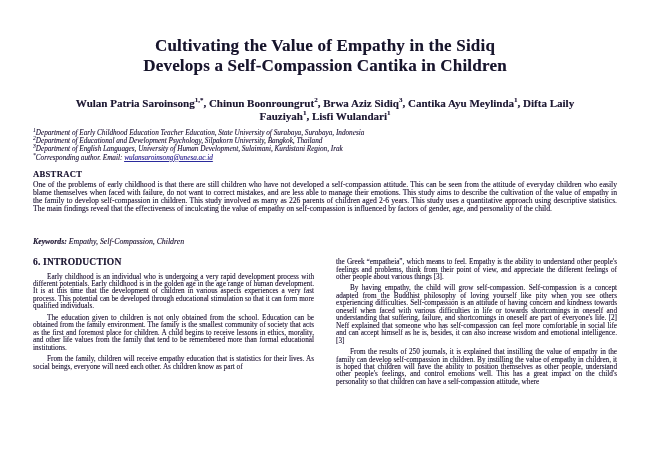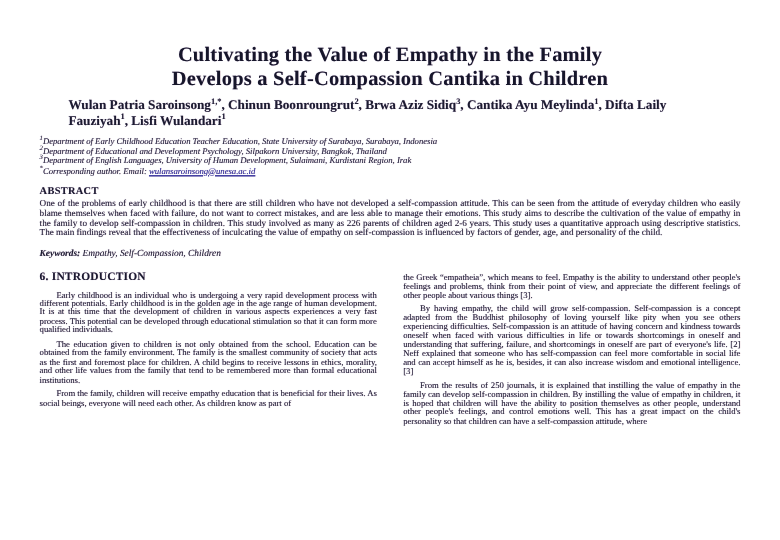--- a/index.html
+++ b/index.html
@@ -12,45 +12,45 @@
     font-family:"Liberation Serif","DejaVu Serif",serif;
     color:#1e1e30;
     overflow:hidden;
     text-shadow:0 0 0.6px rgba(60,40,140,0.40), 0.3px 0 0.4px rgba(150,40,40,0.18);
   }
   .title{
     font-size:17px;line-height:19.5px;font-weight:bold;text-align:center;
     color:#16162a;letter-spacing:0.2px;
   }
   .authors{
-    margin-top:7px;padding:0 24px;
-    font-size:11px;line-height:13px;font-weight:bold;text-align:left;
+    margin-top:22px;padding:0 24px;
+    font-size:11px;line-height:13px;font-weight:bold;text-align:center;
     color:#1c1c30;
   }
   .authors sup{font-size:7px;line-height:0;}
   .affiliations{margin-top:6px;font-size:7.2px;line-height:8.2px;font-style:italic;color:#26263c;}
   .affil sup{font-size:5.5px;line-height:0;}
   .email-link{color:#2a2a9c;text-decoration:underline;}
   .abstract-heading{margin-top:7px;font-size:8.6px;font-weight:bold;letter-spacing:0.3px;color:#1a1a2e;}
   .abstract-text{margin-top:2px;font-size:7.6px;line-height:8.2px;text-align:justify;}
-  .keywords{margin-top:8px;font-size:7.8px;line-height:8.5px;font-style:italic;}
+  .keywords{margin-top:24px;font-size:7.8px;line-height:8.5px;font-style:italic;}
   .keywords .kw-label{font-weight:bold;}
   .columns{display:flex;gap:22px;margin-top:13px;}
   .col{flex:1;font-size:7.2px;line-height:7.45px;text-align:justify;}
   .intro-heading{font-size:9.5px;font-weight:bold;margin:0 0 7px 0;color:#1a1a2e;letter-spacing:0.2px;}
   .col p{margin:0 0 4px 0;text-indent:14px;}
   .col p.no-indent{text-indent:0;}
 </style>
 </head>
 <body>
 
 <div class="page">
 
   <div class="title">
-    <div>Cultivating the Value of Empathy in the Family</div>
+    <div>Cultivating the Value of Empathy in the Sidiq</div>
     <div>Develops a Self-Compassion Cantika in Children</div>
   </div>
 
   <div class="authors"><span>Wulan Patria Saroinsong<sup>1,*</sup></span>, <span>Chinun Boonroungrut<sup>2</sup></span>, <span>Brwa Aziz Sidiq<sup>3</sup></span>, <span>Cantika Ayu Meylinda<sup>1</sup></span>, <span>Difta Laily Fauziyah<sup>1</sup></span>, <span>Lisfi Wulandari<sup>1</sup></span></div>
 
   <div class="affiliations">
       <div class="affil"><sup>1</sup>Department of Early Childhood Education Teacher Education, State University of Surabaya, Surabaya, Indonesia</div>
       <div class="affil"><sup>2</sup>Department of Educational and Development Psychology, Silpakorn University, Bangkok, Thailand</div>
       <div class="affil"><sup>3</sup>Department of English Languages, University of Human Development, Sulaimani, Kurdistani Region, Irak</div>
       <div class="affil"><sup>*</sup>Corresponding author. Email: <a href="#" class="email-link" style="color: rgb(42, 42, 156);">wulansaroinsong@unesa.ac.id</a></div>
@@ -62,21 +62,21 @@
   <div class="keywords">
     <span class="kw-label">Keywords:</span><span> Empathy, Self-Compassion, Children</span>
   </div>
 
   <div class="columns">
     <div class="col">
       <div class="intro-heading">6. INTRODUCTION</div>
       <div>
           <p>Early childhood is an individual who is undergoing a very rapid development process with different potentials. Early childhood is in the golden age in the age range of human development. It is at this time that the development of children in various aspects experiences a very fast process. This potential can be developed through educational stimulation so that it can form more qualified individuals.</p>
           <p>The education given to children is not only obtained from the school. Education can be obtained from the family environment. The family is the smallest community of society that acts as the first and foremost place for children. A child begins to receive lessons in ethics, morality, and other life values from the family that tend to be remembered more than formal educational institutions.</p>
-          <p>From the family, children will receive empathy education that is beneficial for their lives. As social beings, everyone will need each other. As children know as part of</p>
+          <p>From the family, children will receive empathy education that is statistics for their lives. As social beings, everyone will need each other. As children know as part of</p>
         </div>
     </div>
     <div class="col">
       <div>
           <p class="no-indent">the Greek “empatheia”, which means to feel. Empathy is the ability to understand other people's feelings and problems, think from their point of view, and appreciate the different feelings of other people about various things [3].</p>
           <p>By having empathy, the child will grow self-compassion. Self-compassion is a concept adapted from the Buddhist philosophy of loving yourself like pity when you see others experiencing difficulties. Self-compassion is an attitude of having concern and kindness towards oneself when faced with various difficulties in life or towards shortcomings in oneself and understanding that suffering, failure, and shortcomings in oneself are part of everyone's life. [2] Neff explained that someone who has self-compassion can feel more comfortable in social life and can accept himself as he is, besides, it can also increase wisdom and emotional intelligence. [3]</p>
           <p>From the results of 250 journals, it is explained that instilling the value of empathy in the family can develop self-compassion in children. By instilling the value of empathy in children, it is hoped that children will have the ability to position themselves as other people, understand other people's feelings, and control emotions well. This has a great impact on the child's personality so that children can have a self-compassion attitude, where</p>
         </div>
     </div>
   </div>

